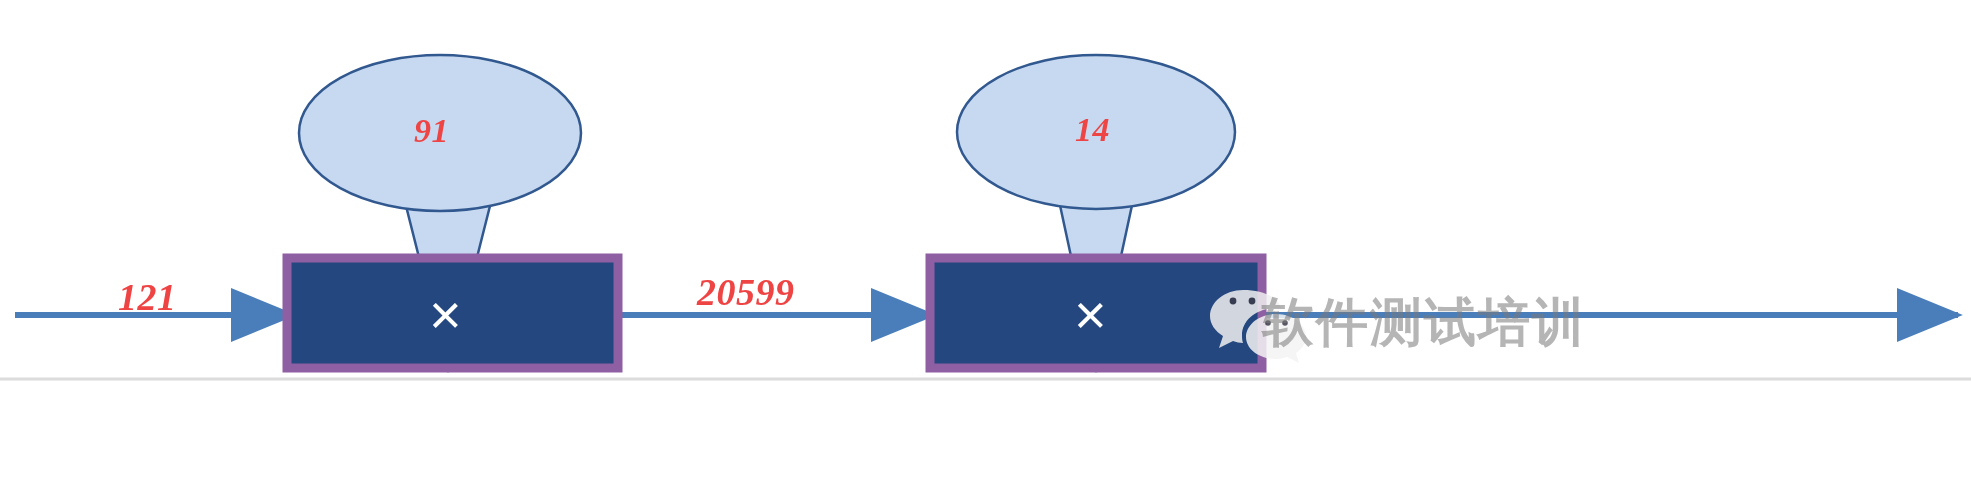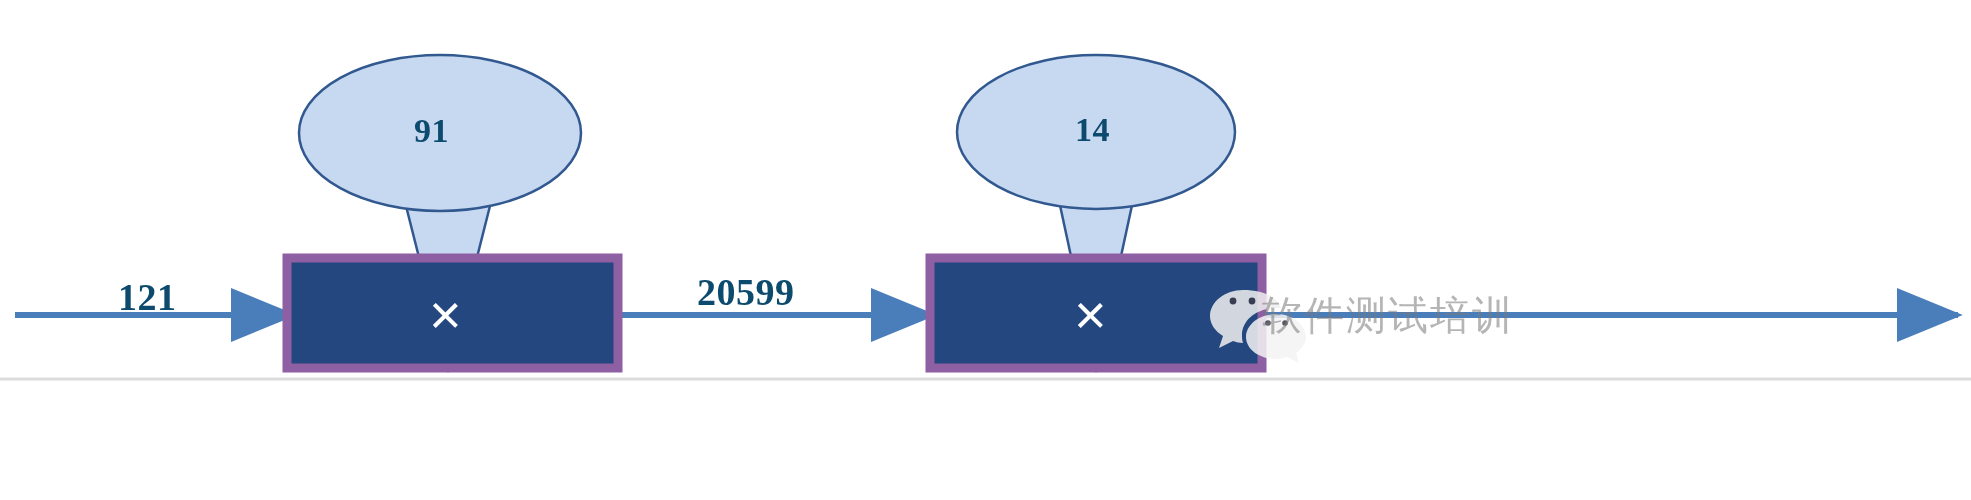--- a/index.html
+++ b/index.html
@@ -11,40 +11,41 @@
     overflow:hidden;
     position:relative;
   }
   #stage{position:absolute;left:0;top:0;width:1971px;height:500px;}
   #canvas{position:absolute;left:0;top:0;width:1971px;height:500px;}
 
   .lbl{
     position:absolute;
     font-family:"Liberation Serif", serif;
     font-weight:bold;
-    color:#0c4a6e;
+    color:#ef4444;
     white-space:nowrap;
     letter-spacing:0.5px;
+    font-style:italic;
   }
   .edge-label{font-size:38px;}
   .bubble-label{font-size:34px;}
   .node-glyph{
     position:absolute;
     color:#ffffff;
     font-family:"Liberation Sans", sans-serif;
     font-weight:300;
     font-size:56px;
     line-height:1;
     white-space:nowrap;
   }
   .wm-text{
     position:absolute;
     font-family:"Liberation Sans", sans-serif;
-    font-weight:normal;
-    font-size:40px;
+    font-weight:bold;
+    font-size:52px;
     color:rgba(120,120,120,0.55);
     white-space:nowrap;
     letter-spacing:2px;
     -webkit-text-stroke:0px;
   }
 </style>
 </head>
 <body>
 
 <div id="stage">

